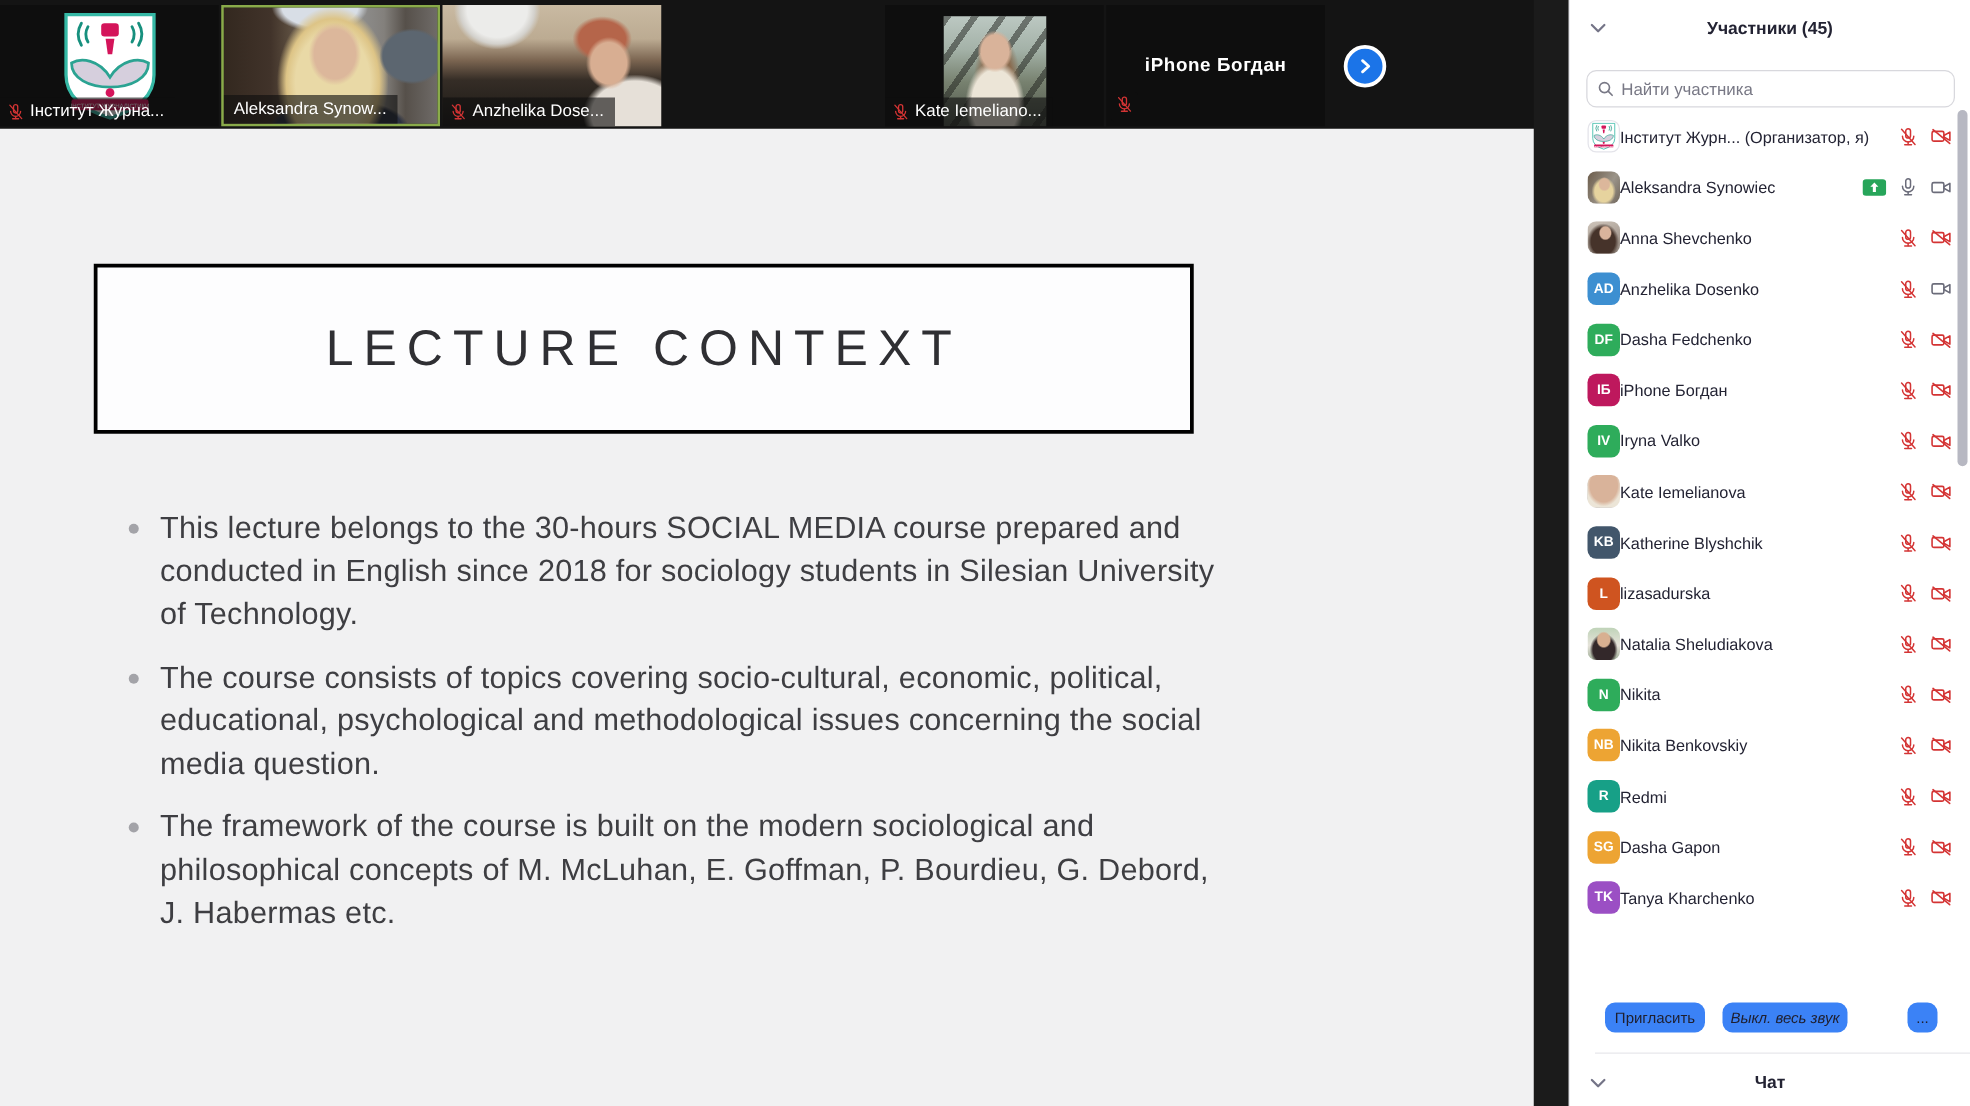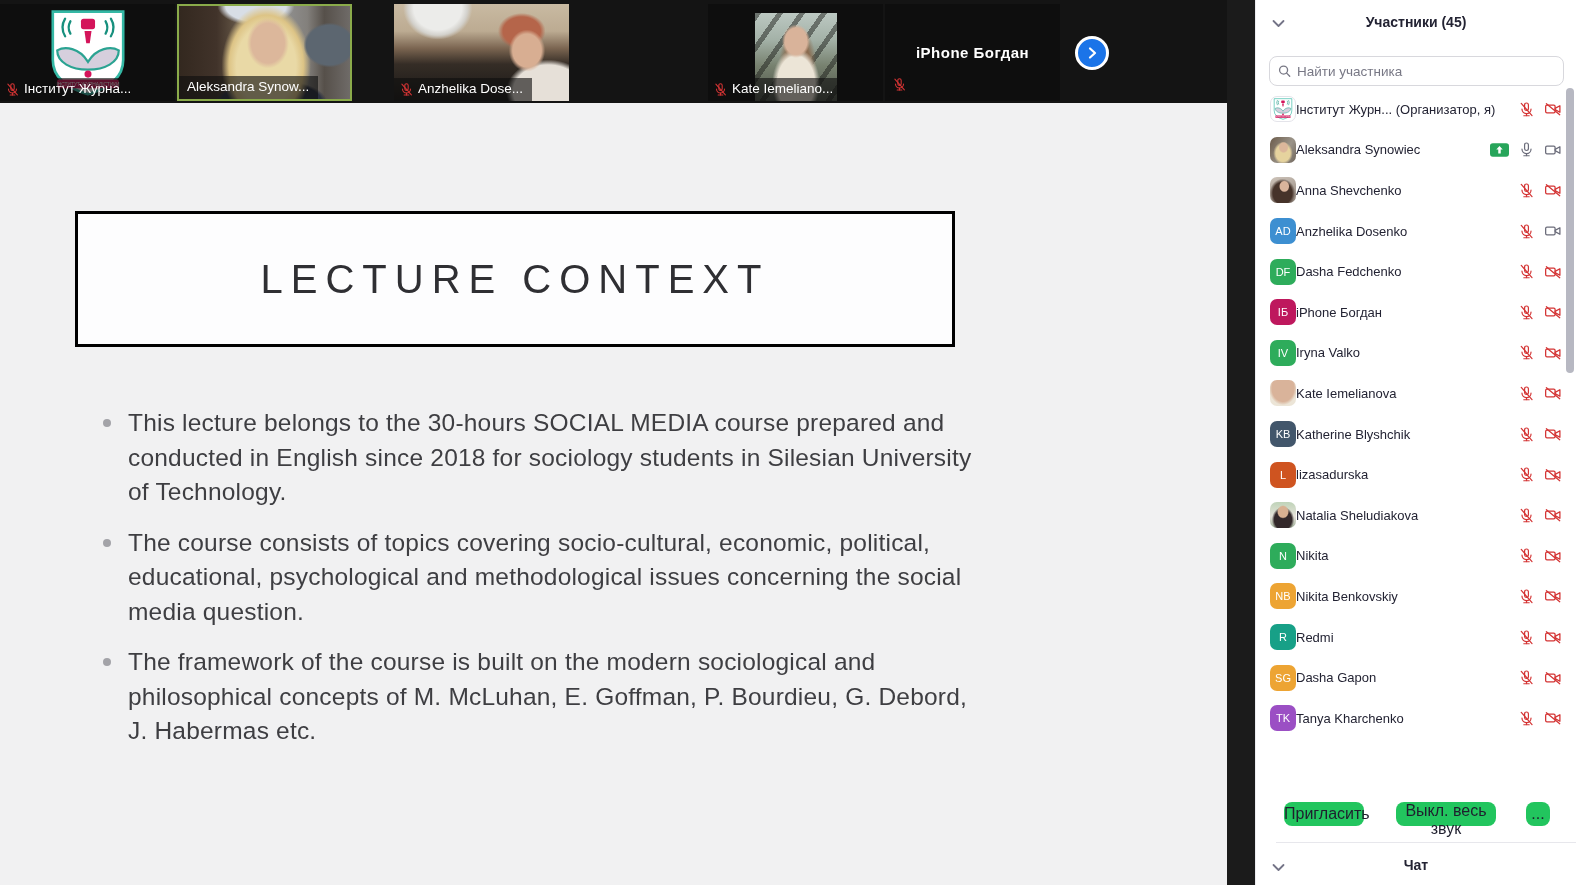--- a/index.html
+++ b/index.html
@@ -37,21 +37,21 @@
       radial-gradient(30px 36px at 52% 40%, #dcb79b 0 55%, rgba(0,0,0,0) 70%),
       radial-gradient(62px 84px at 51% 64%, #e9d9a6 0 48%, #ddc486 60%, rgba(0,0,0,0) 72%),
       radial-gradient(74px 30px at 54% 103%, #2c3140 0 68%, rgba(0,0,0,0) 75%),
       radial-gradient(55px 28px at 45% 0%, #d8dee6 0 55%, rgba(0,0,0,0) 70%),
       linear-gradient(90deg,#33281f 0%,#41332a 22%,#584a3c 30%,#7b736c 45%,#90908f 62%,#83807c 75%,#56504a 85%,#6f6b68 100%); }
   .ph-anzhelika { background:
       radial-gradient(26px 30px at 76% 48%, #d8ae92 0 55%, rgba(0,0,0,0) 70%),
       radial-gradient(34px 26px at 73% 28%, #b5654a 0 55%, rgba(0,0,0,0) 70%),
       radial-gradient(58px 44px at 88% 90%, #e6e0d8 0 60%, rgba(0,0,0,0) 72%),
       radial-gradient(48px 44px at 25% 4%, #ececea 0 50%, #d3d1cc 62%, rgba(0,0,0,0) 72%),
-      linear-gradient(180deg,#c9baa2 0%,#bcab92 28%,#7a6450 46%,#352d26 62%,#191715 100%); margin-left: 40px; }
+      linear-gradient(180deg,#c9baa2 0%,#bcab92 28%,#7a6450 46%,#352d26 62%,#191715 100%); }
   .ph-kate { background:
       radial-gradient(20px 24px at 50% 32%, #d9b39a 0 55%, rgba(0,0,0,0) 70%),
       radial-gradient(34px 50px at 50% 80%, #ece5d7 0 55%, rgba(0,0,0,0) 70%),
       radial-gradient(30px 60px at 52% 58%, #8a6b4f 0 40%, rgba(0,0,0,0) 62%),
       repeating-linear-gradient(125deg, rgba(30,32,28,0.5) 0 5px, rgba(0,0,0,0) 5px 18px),
       linear-gradient(180deg,#bcc8c2 0%,#a4b2a8 30%,#77816f 60%,#4e544a 100%); }
   .ph-aleks-av { background:
       radial-gradient(7px 8px at 52% 40%, #dcb79b 0 55%, rgba(0,0,0,0) 72%),
       radial-gradient(13px 15px at 50% 62%, #e6d39e 0 55%, rgba(0,0,0,0) 75%),
       linear-gradient(120deg,#6b5b4a,#9b9489 60%,#70665c); }
@@ -86,30 +86,30 @@
   .search-box { position:absolute; left:13px; top:56px; width:295px; height:30px;
                 border:1px solid #d8d8dd; border-radius:8px; background:#fff;
                 display:flex; align-items:center; padding:0 8px; gap:6px; }
   .search-box input { border:none; outline:none; width:100%; font-size:13.5px; color:#33333f;
                       font-family:"Liberation Sans", sans-serif; background:transparent; }
   .search-box input::placeholder { color:#787885; }
 
   .plist { position:absolute; left:0; top:89px; width:100%; }
   .prow { height:40.6px; display:flex; align-items:center; padding:0 14px; }
   .avatar { width:26px; height:26px; border-radius:7px; flex:0 0 26px; display:flex; align-items:center;
-            justify-content:center; color:#fff; font-size:11px; font-weight:normal; overflow:hidden; }
+            justify-content:center; color:#fff; font-size:11px; font-weight:bold; overflow:hidden; }
   .avatar.logo { background:#fff; border:1px solid #e4e4ea; }
   .pname { font-size:13px; color:#232333; white-space:nowrap; overflow:hidden; flex:1 1 auto; }
   .picons { display:flex; align-items:center; gap:9px; margin-left:6px; }
 
   .panel-footer { position:absolute; left:0; top:800px; width:100%; }
-  .fbtn { position:absolute; top:2px; height:24px; border:none; border-radius:8px; background:#22c55e;
-          color:#1f1f2e; font-size:16px; font-family:"Liberation Sans", sans-serif; cursor:pointer; }
+  .fbtn { position:absolute; top:2px; height:24px; border:none; border-radius:8px; background:#3b82f6;
+          color:#1f1f2e; font-size:12px; font-family:"Liberation Sans", sans-serif; cursor:pointer; }
   .fbtn.b0 { left:28px; width:80px; }
-  .fbtn.b1 { left:140px; width:100px; }
+  .fbtn.b1 { left:122px; width:100px;font-style:italic; }
   .fbtn.b2 { left:270px; width:24px; }
   .divider { position:absolute; left:20px; top:42px; width:301px; height:1px; background:#e7e7ec; }
   .chat-head { position:absolute; left:0; top:52px; width:100%; height:28px; }
   .chat-head .chev { position:absolute; left:16px; top:6px; }
   .chat-head .ttl { position:absolute; left:0; right:0; top:5px; text-align:center;
                     font-size:14px; font-weight:bold; color:#232333; }
 
   .scroll-thumb { position:absolute; right:2px; top:88px; width:8px; height:285px;
                   border-radius:4px; background:#b7b8c2; }
 </style>

